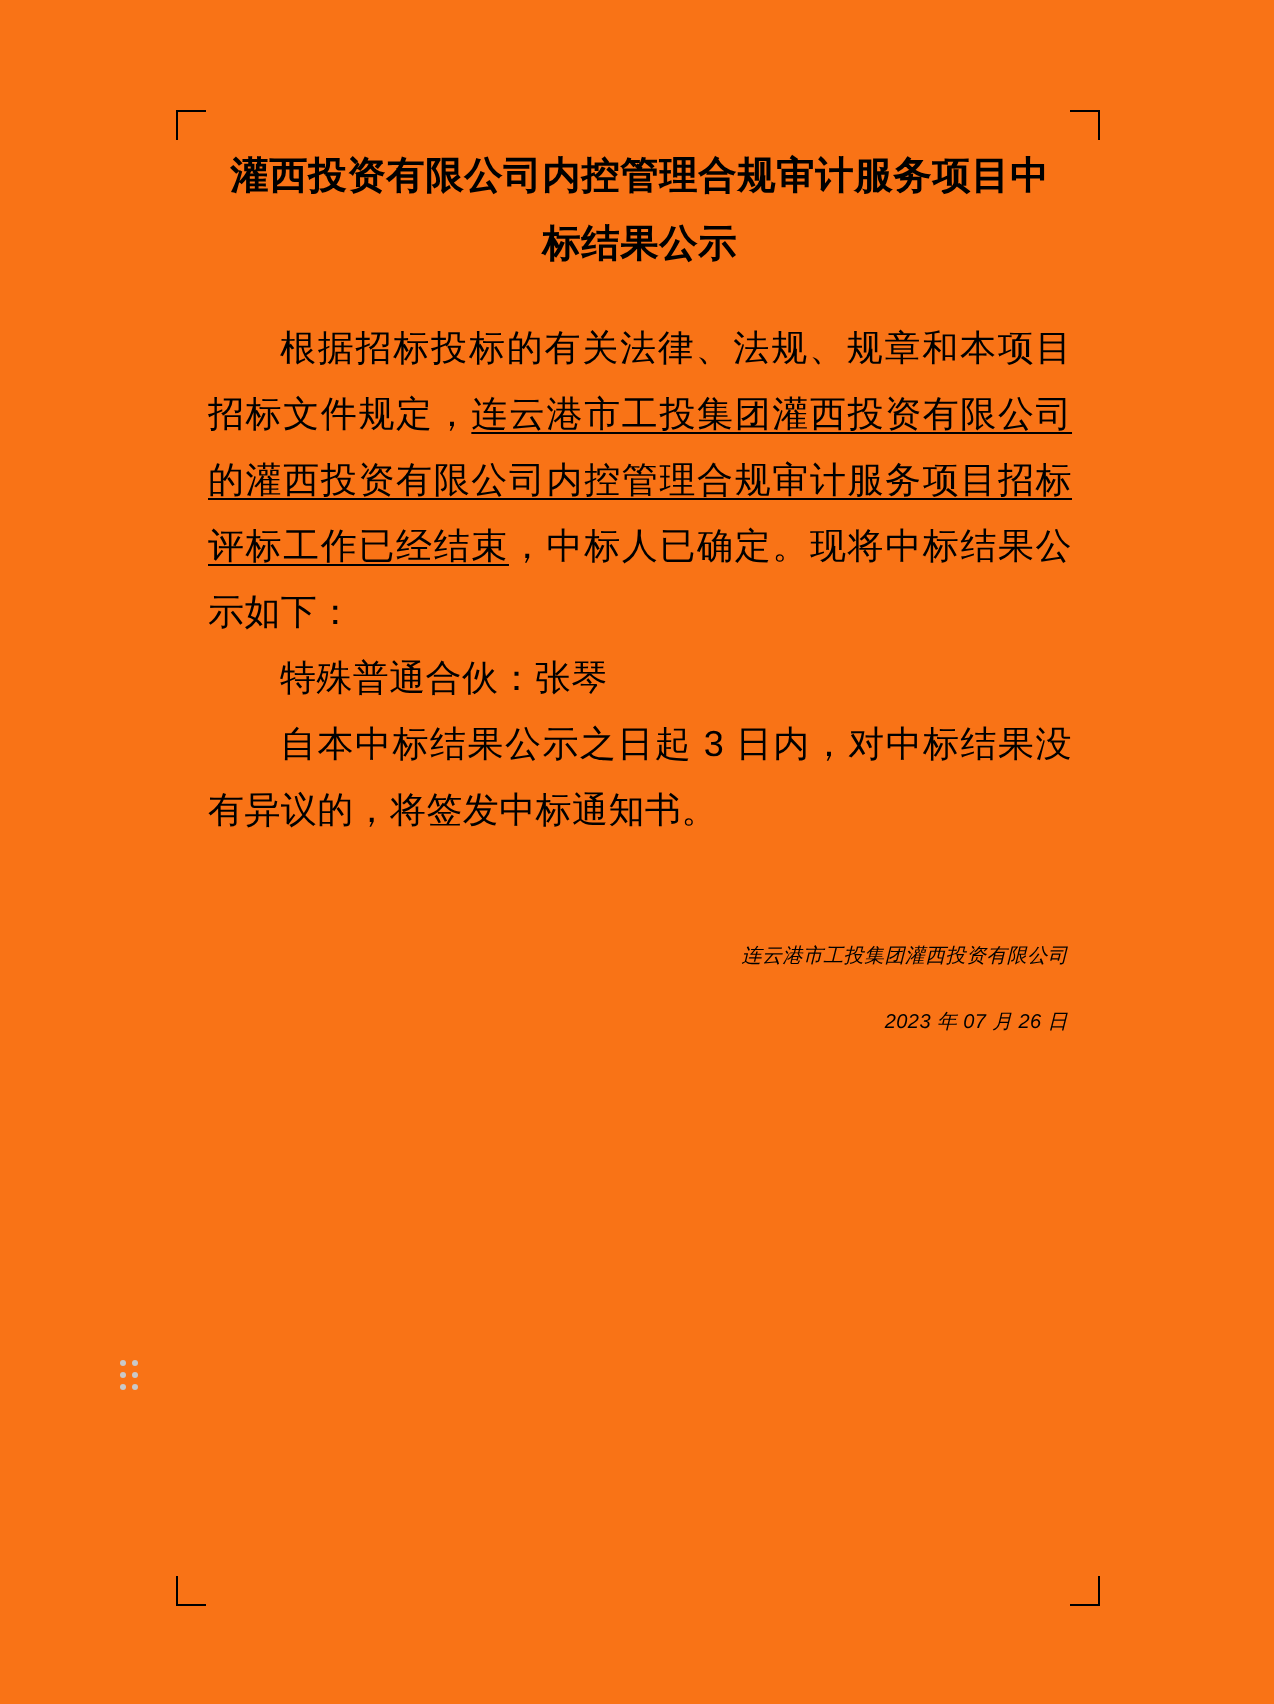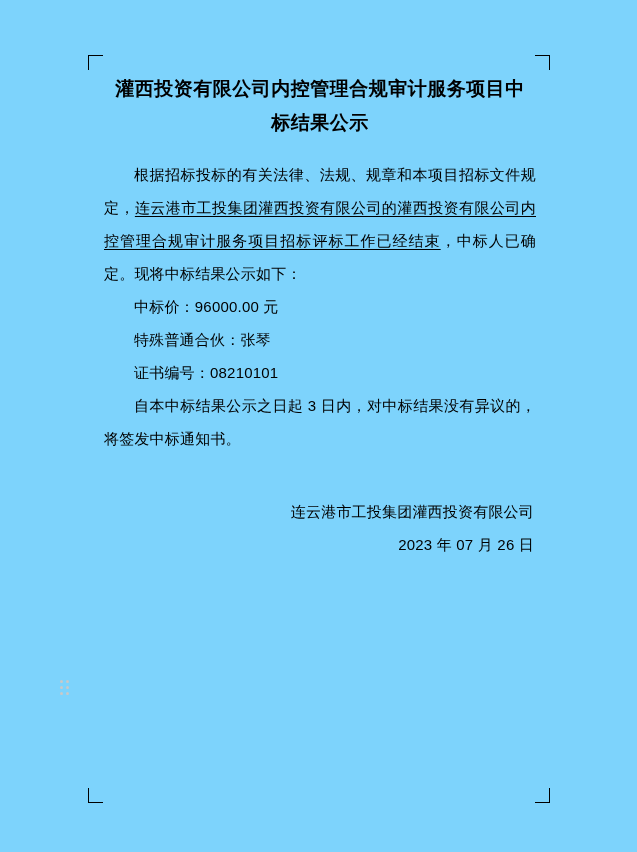--- a/index.html
+++ b/index.html
@@ -13,21 +13,21 @@
     font-family: "Liberation Sans", sans-serif;
     position: relative;
     overflow: hidden;
   }
   .page {
     position: absolute;
     left: 0;
     top: 0;
     width: 637px;
     height: 852px;
-    background: #7dd3fc;
+    background: #f97316;
   }
   
   .mark {
     position: absolute;
     width: 14px;
     height: 14px;
   }
   .mark.tl { left: 88px; top: 55px; border-left: 1px solid #000; border-top: 1px solid #000; }
   .mark.tr { left: 535px; top: 55px; border-right: 1px solid #000; border-top: 1px solid #000; }
   .mark.bl { left: 88px; top: 788px; border-left: 1px solid #000; border-bottom: 1px solid #000; }
@@ -43,41 +43,42 @@
     font-size: 19px;
     font-weight: bold;
     line-height: 34px;
     text-align: center;
     color: #000;
     letter-spacing: 0.5px;
     margin: 0 0 18px 0;
     padding: 0 8px;
   }
   .para {
-    font-size: 15px;
+    font-size: 18px;
     line-height: 33px;
     color: #000;
     text-align: justify;
     text-justify: inter-ideograph;
     margin: 0;
     letter-spacing: 0.2px;
   }
   .indent { text-indent: 2em; }
   .u { text-decoration: underline; text-underline-offset: 3px; }
 
   .signature {
     margin-top: 40px;
     text-align: right;
     padding-right: 2px;
   }
   .signature .line {
-    font-size: 15px;
+    font-size: 10px;
     line-height: 33px;
     color: #000;
     letter-spacing: 0.2px;
+    font-style: italic;
   }
 
   .drag-handle {
     position: absolute;
     left: 60px;
     top: 680px;
     width: 12px;
     height: 16px;
     display: grid;
     grid-template-columns: repeat(2, 3px);
@@ -102,26 +103,24 @@
   <div class="mark bl"></div>
   <div class="mark br"></div>
 
   <div class="content">
 
     <h1 class="doc-title">灌西投资有限公司内控管理合规审计服务项目中标结果公示</h1>
 
     <p class="para indent"><span>根据招标投标的有关法律、法规、规章和本项目招标文件规定，</span><span class="u">连云港市工投集团灌西投资有限公司的灌西投资有限公司内控管理合规审计服务项目招标评标工作已经结束</span><span>，中标人已确定。现将中标结果公示如下：</span></p>
 
 
-    <p class="para indent">中标价：96000.00 元</p>
 
 
     <p class="para indent">特殊普通合伙：张琴</p>
 
-    <p class="para indent">证书编号：08210101</p>
 
     <p class="para indent">自本中标结果公示之日起 3 日内，对中标结果没有异议的，将签发中标通知书。</p>
 
     <div class="signature">
       <div class="line">连云港市工投集团灌西投资有限公司</div>
       <div class="line">2023 年 07 月 26 日</div>
     </div>
 
   </div>
 

